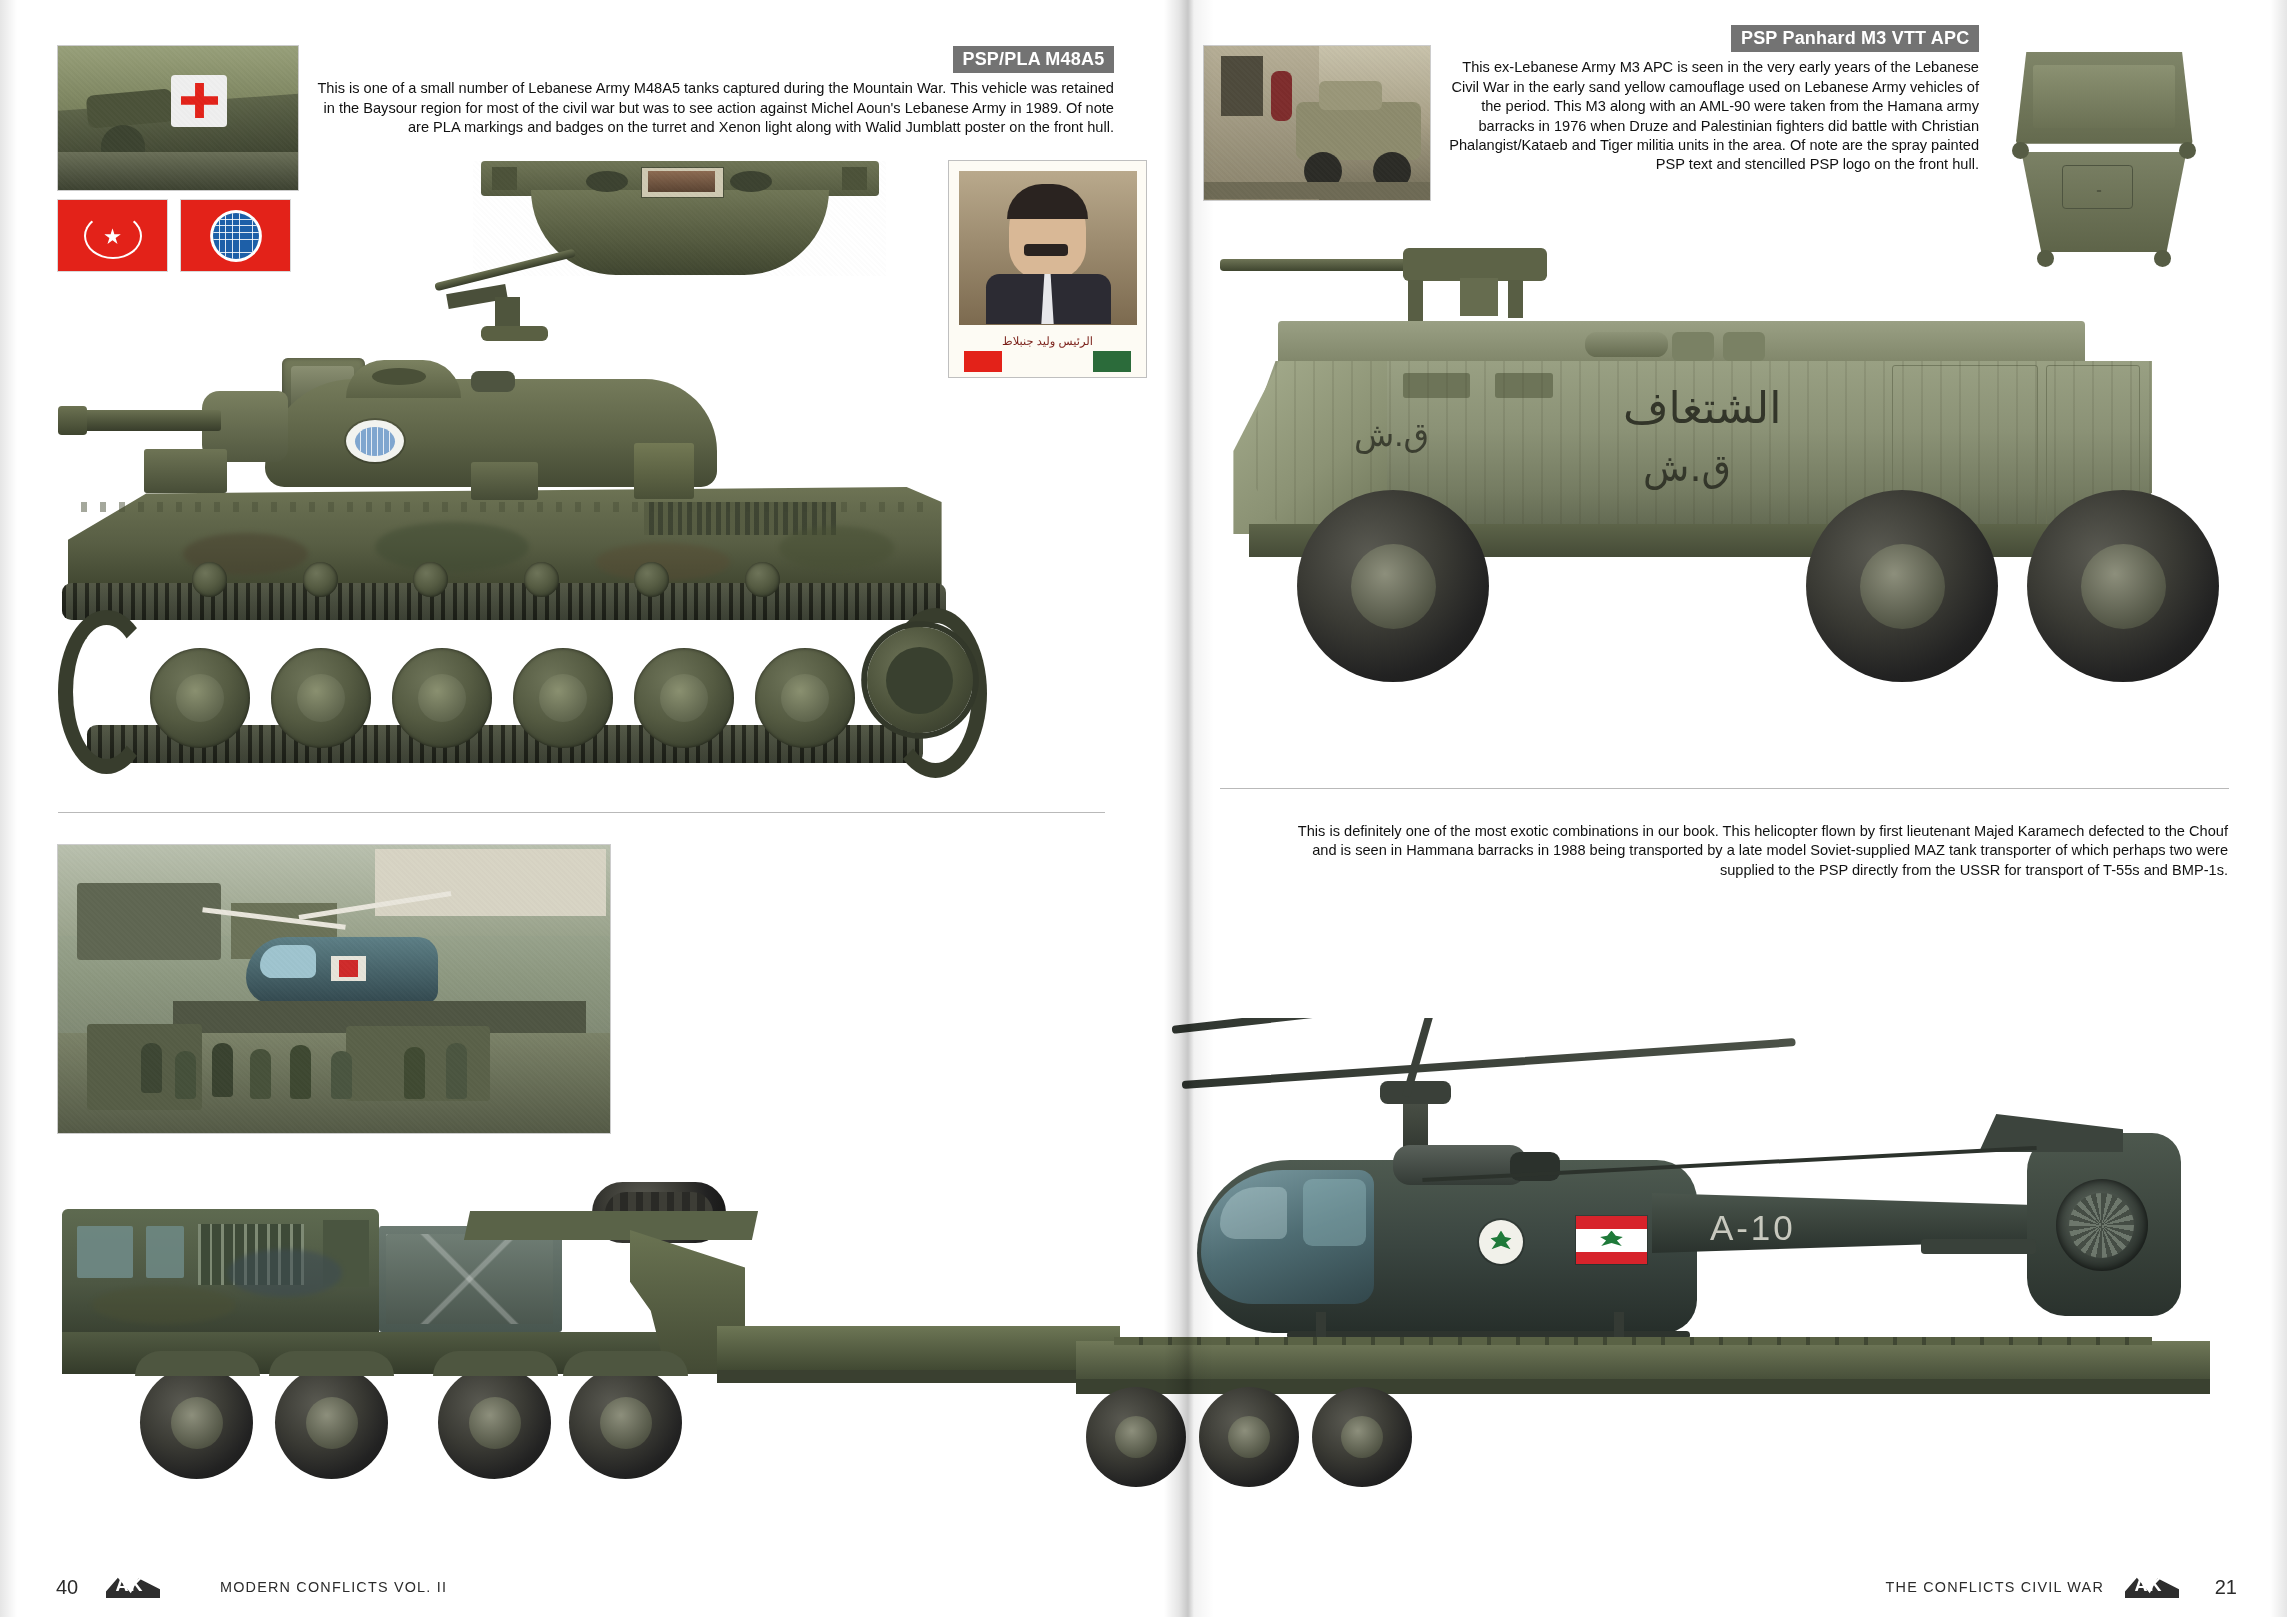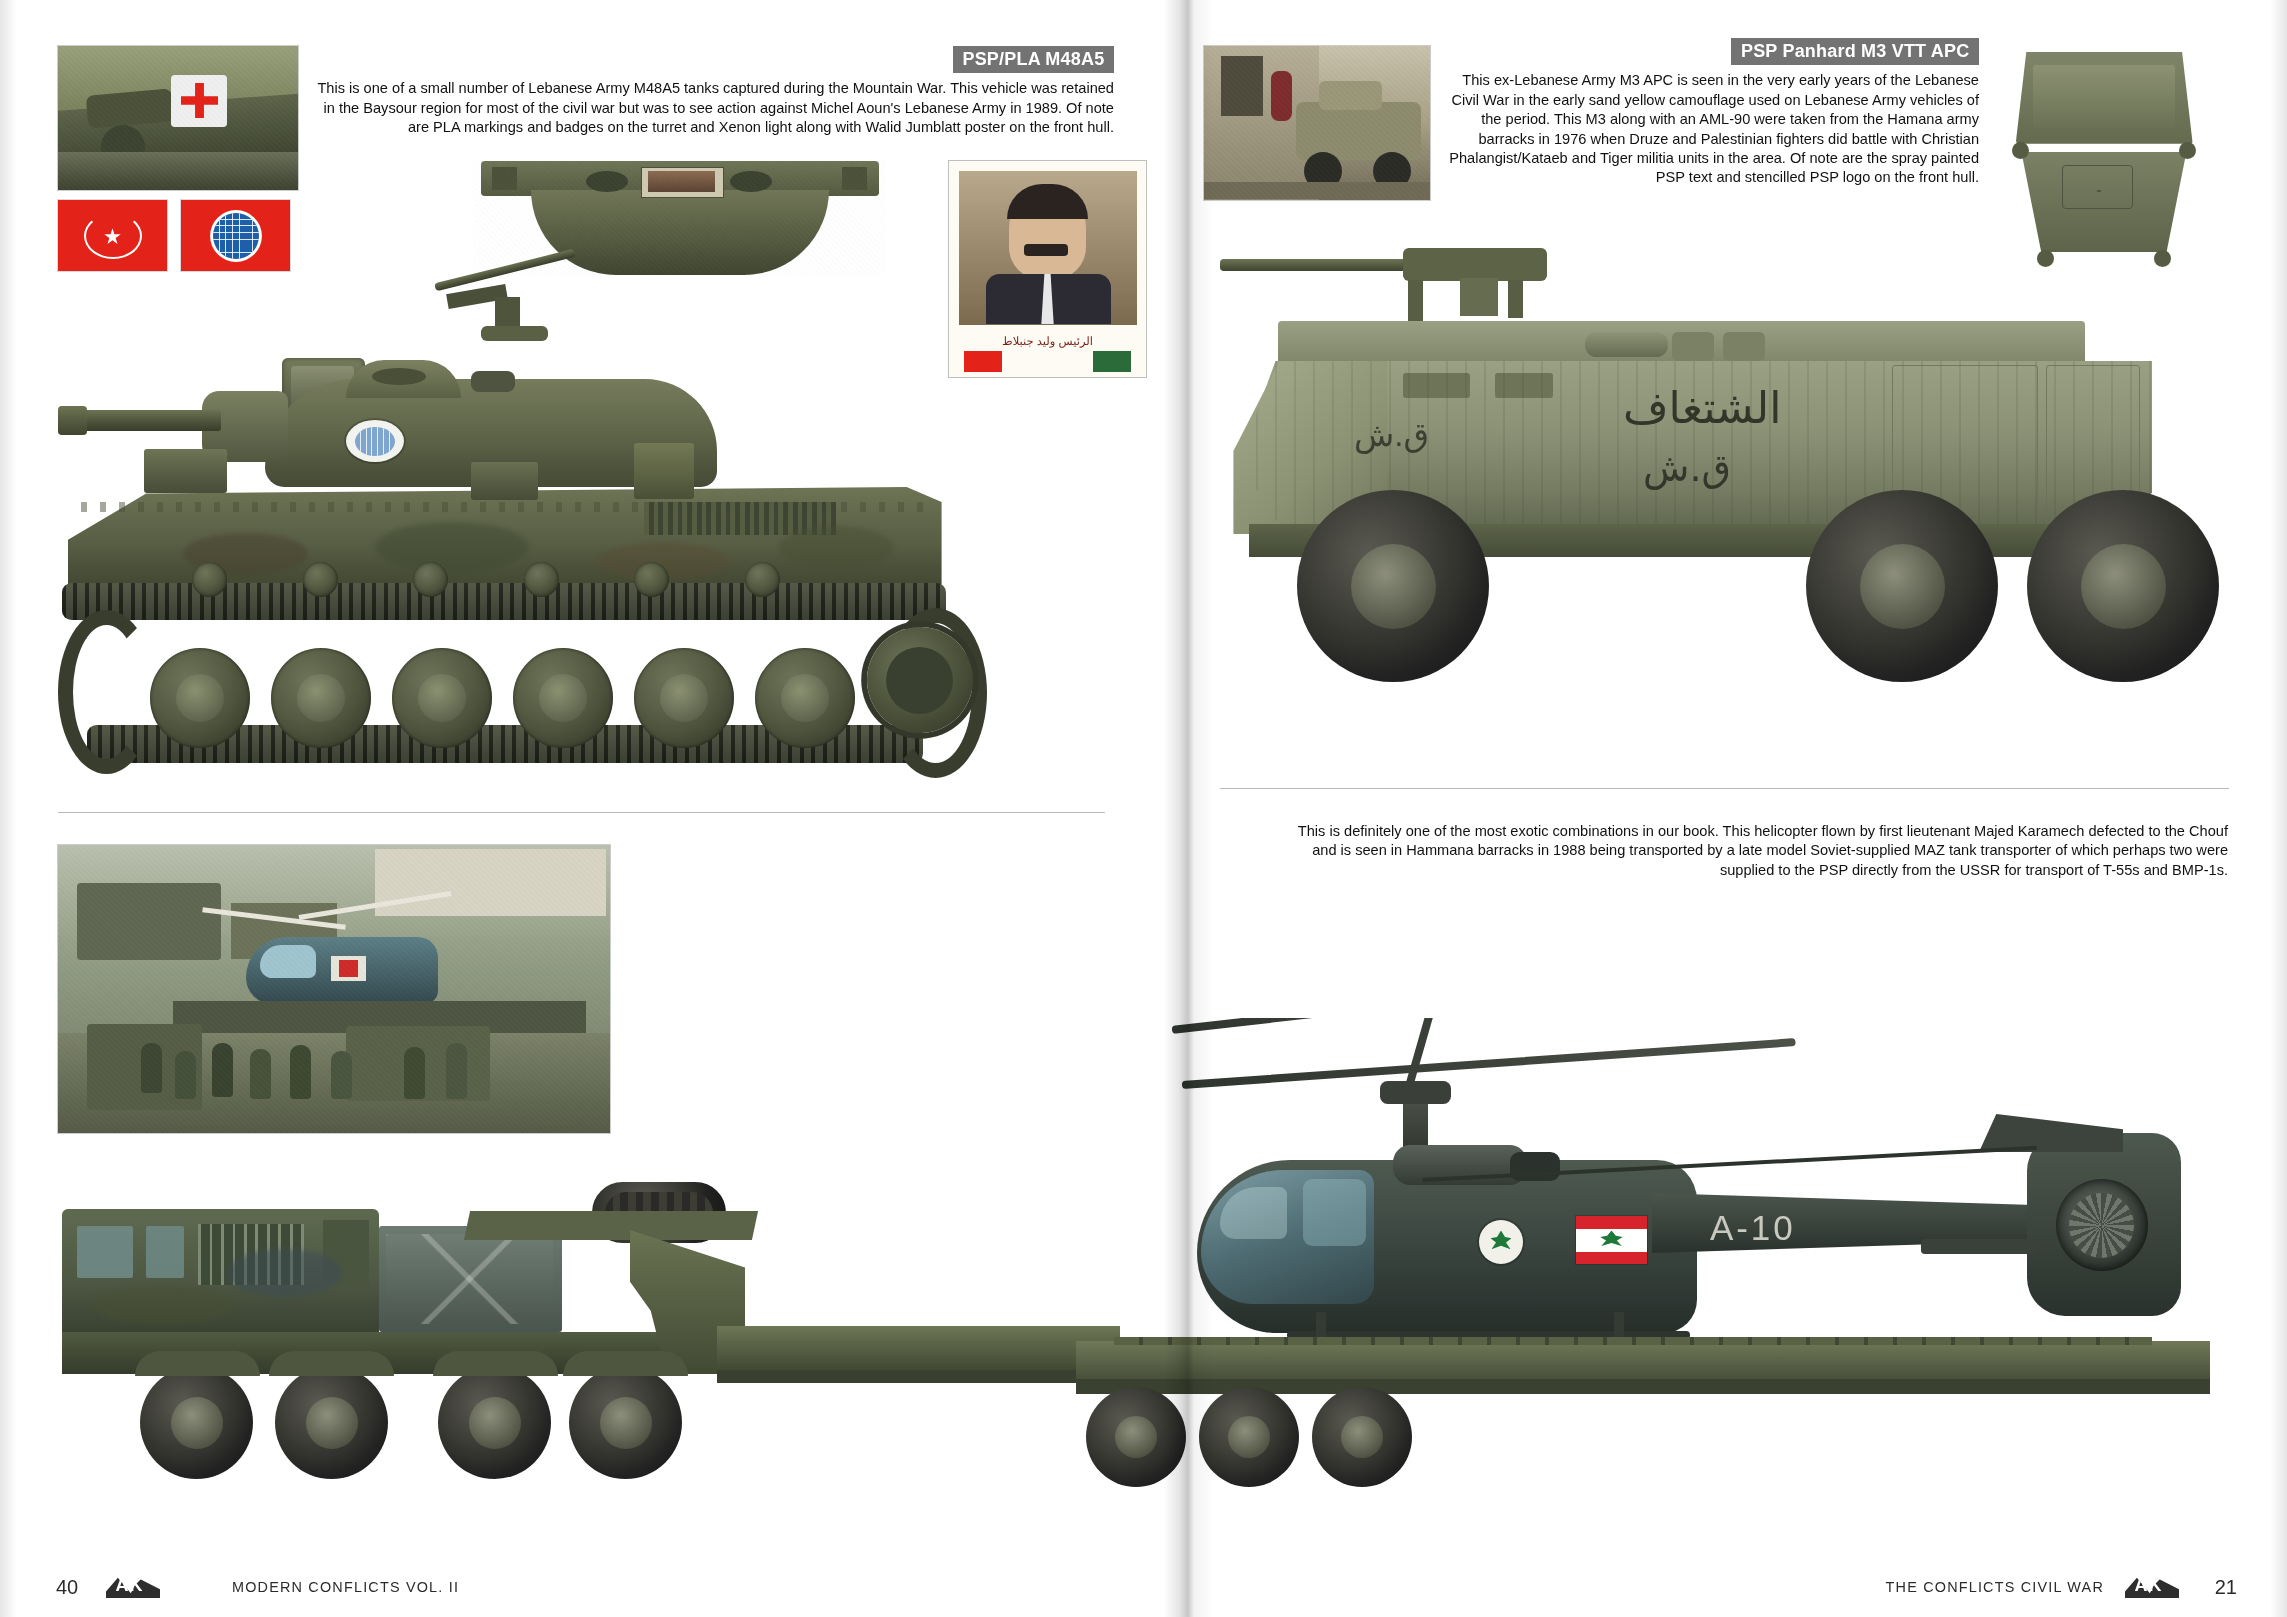--- a/index.html
+++ b/index.html
@@ -280,36 +280,36 @@
     <div style="position:absolute;left:215px;top:169px;width:125px;height:25px;border-radius:58px 58px 0 0;background:#4e5640;"></div>
     <div style="position:absolute;left:379px;top:169px;width:125px;height:25px;border-radius:58px 58px 0 0;background:#4e5640;"></div>
     <div style="position:absolute;left:509px;top:169px;width:125px;height:25px;border-radius:58px 58px 0 0;background:#4e5640;"></div>
   </div>
 
   <div class="pagenum" style="left:56px;">40</div>
   <div class="aklogo" style="left:106px;">
     <div class="swoosh"></div>
       <div class="txt">AK</div>
   </div>
-  <div class="footer" style="left:232px;">MODERN CONFLICTS VOL. II</div>
+  <div class="footer" style="left:220px;">MODERN CONFLICTS VOL. II</div>
 
   <div class="photo" style="left:1204px;top:46px;width:226px;height:154px;box-shadow:0 0 0 1px rgba(0,0,0,.2);background:#a09a84;">
     <div style="position:absolute;inset:0;background:linear-gradient(180deg,#c8c2ab 0%,#a79f86 50%,#6f6a55 100%);"></div>
     <div style="position:absolute;left:0;top:0;width:115px;height:154px;background:linear-gradient(180deg,#b6ae96,#8a836c);"></div>
     <div style="position:absolute;left:17.3px;top:9.6px;width:42px;height:60px;background:#4e4a3c;"></div>
     <div style="position:absolute;left:92px;top:56px;width:125px;height:58px;border-radius:7.7px;background:#8d8b6d;"></div>
     <div style="position:absolute;left:115px;top:35px;width:63px;height:29px;border-radius:5.8px;background:#9a9779;"></div>
     <div style="position:absolute;left:67px;top:25px;width:21px;height:50px;border-radius:7.7px;background:#7e2c2c;"></div>
     <div style="position:absolute;left:100px;top:106px;width:38px;height:38px;border-radius:50%;background:#2b2b26;"></div>
     <div style="position:absolute;left:169px;top:106px;width:38px;height:38px;border-radius:50%;background:#2b2b26;"></div>
     <div style="position:absolute;left:0;top:136px;width:226px;height:17.3px;background:#6e6a55;"></div>
     <div class="noise" style="opacity:.2;"></div>
   </div>
 
-  <div class="cap" style="left:1441px;top:38px;width:538px;">
+  <div class="cap" style="left:1441px;top:25px;width:538px;">
     <span class="cap-title">PSP Panhard M3 VTT APC</span>
     <div class="cap-body">This ex-Lebanese Army M3 APC is seen in the very early years of the Lebanese Civil War in the early sand yellow camouflage used on Lebanese Army vehicles of the period. This M3 along with an AML-90 were taken from the Hamana army barracks in 1976 when Druze and Palestinian fighters did battle with Christian Phalangist/Kataeb and Tiger militia units in the area. Of note are the spray painted PSP text and stencilled PSP logo on the front hull.</div>
   </div>
 
   <div class="ph" style="left:2008px;top:46px;width:192px;height:226px;background:transparent;">
     <div style="position:absolute;left:7.7px;top:5.8px;width:177px;height:92px;background:linear-gradient(180deg,#7f8568,#646a4e);
       clip-path:polygon(6% 0,94% 0,100% 100%,0 100%);border-radius:3.8px;"></div>
     <div style="position:absolute;left:25px;top:19px;width:142px;height:63px;background:linear-gradient(180deg,#8b9172,#6b7154);border-radius:2.9px;"></div>
     <div style="position:absolute;left:13.4px;top:106px;width:165px;height:100px;background:linear-gradient(180deg,#7b8165,#5e6449);
       clip-path:polygon(0 0,100% 0,88% 100%,12% 100%);border-radius:3.8px;"></div>

